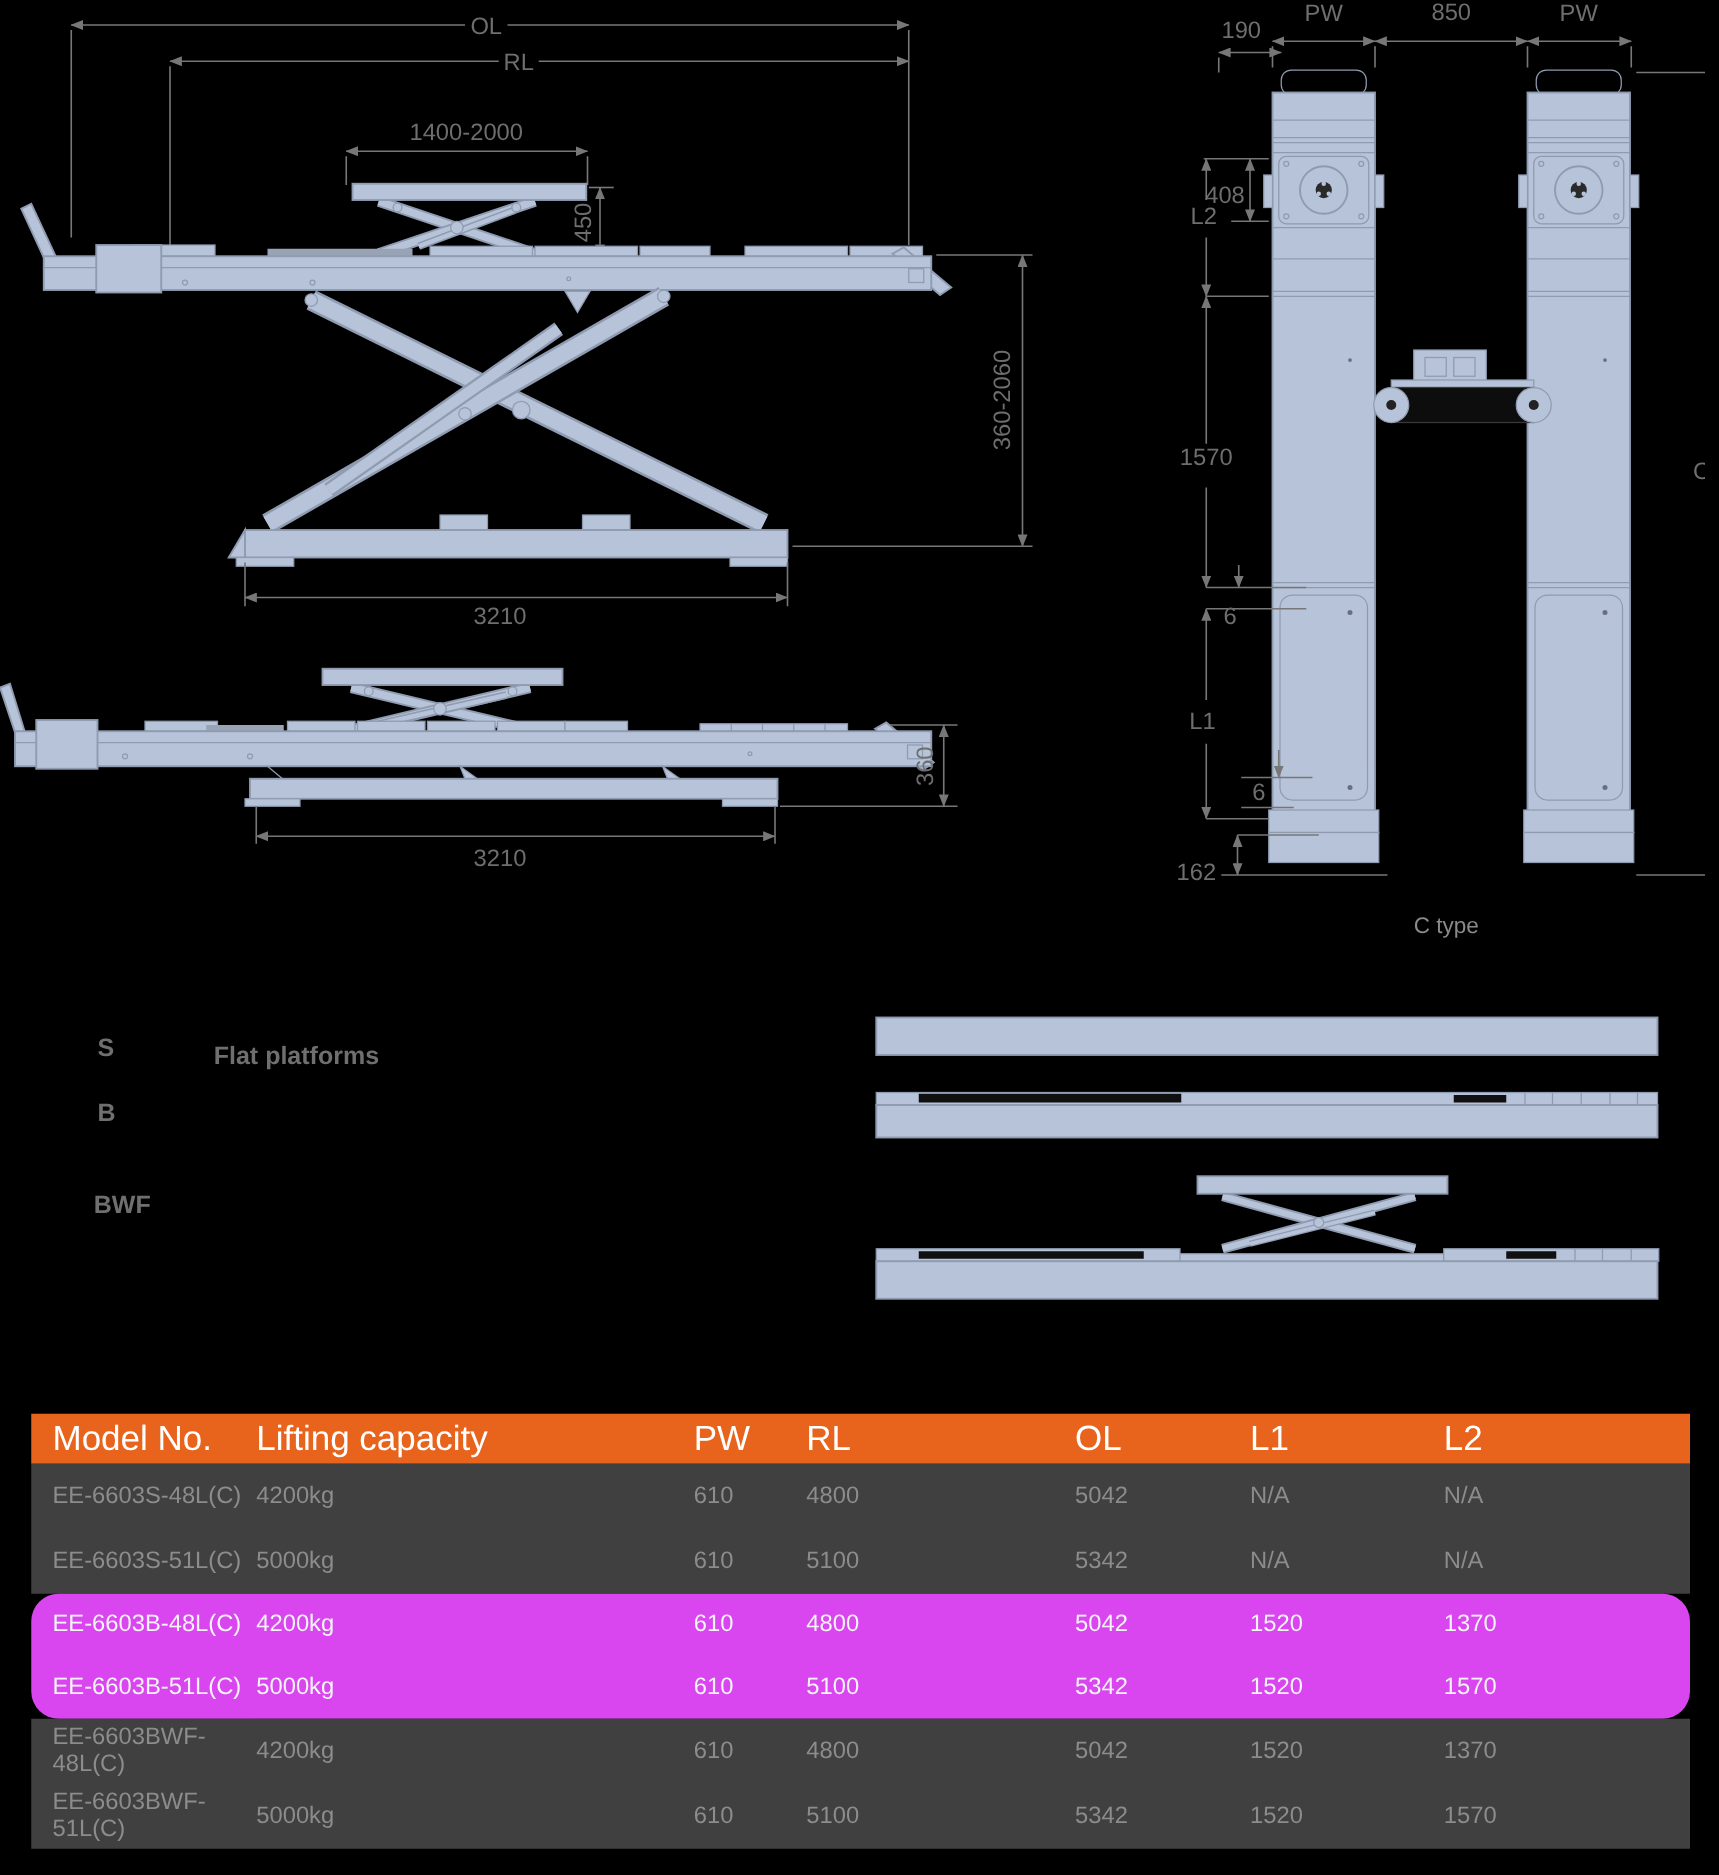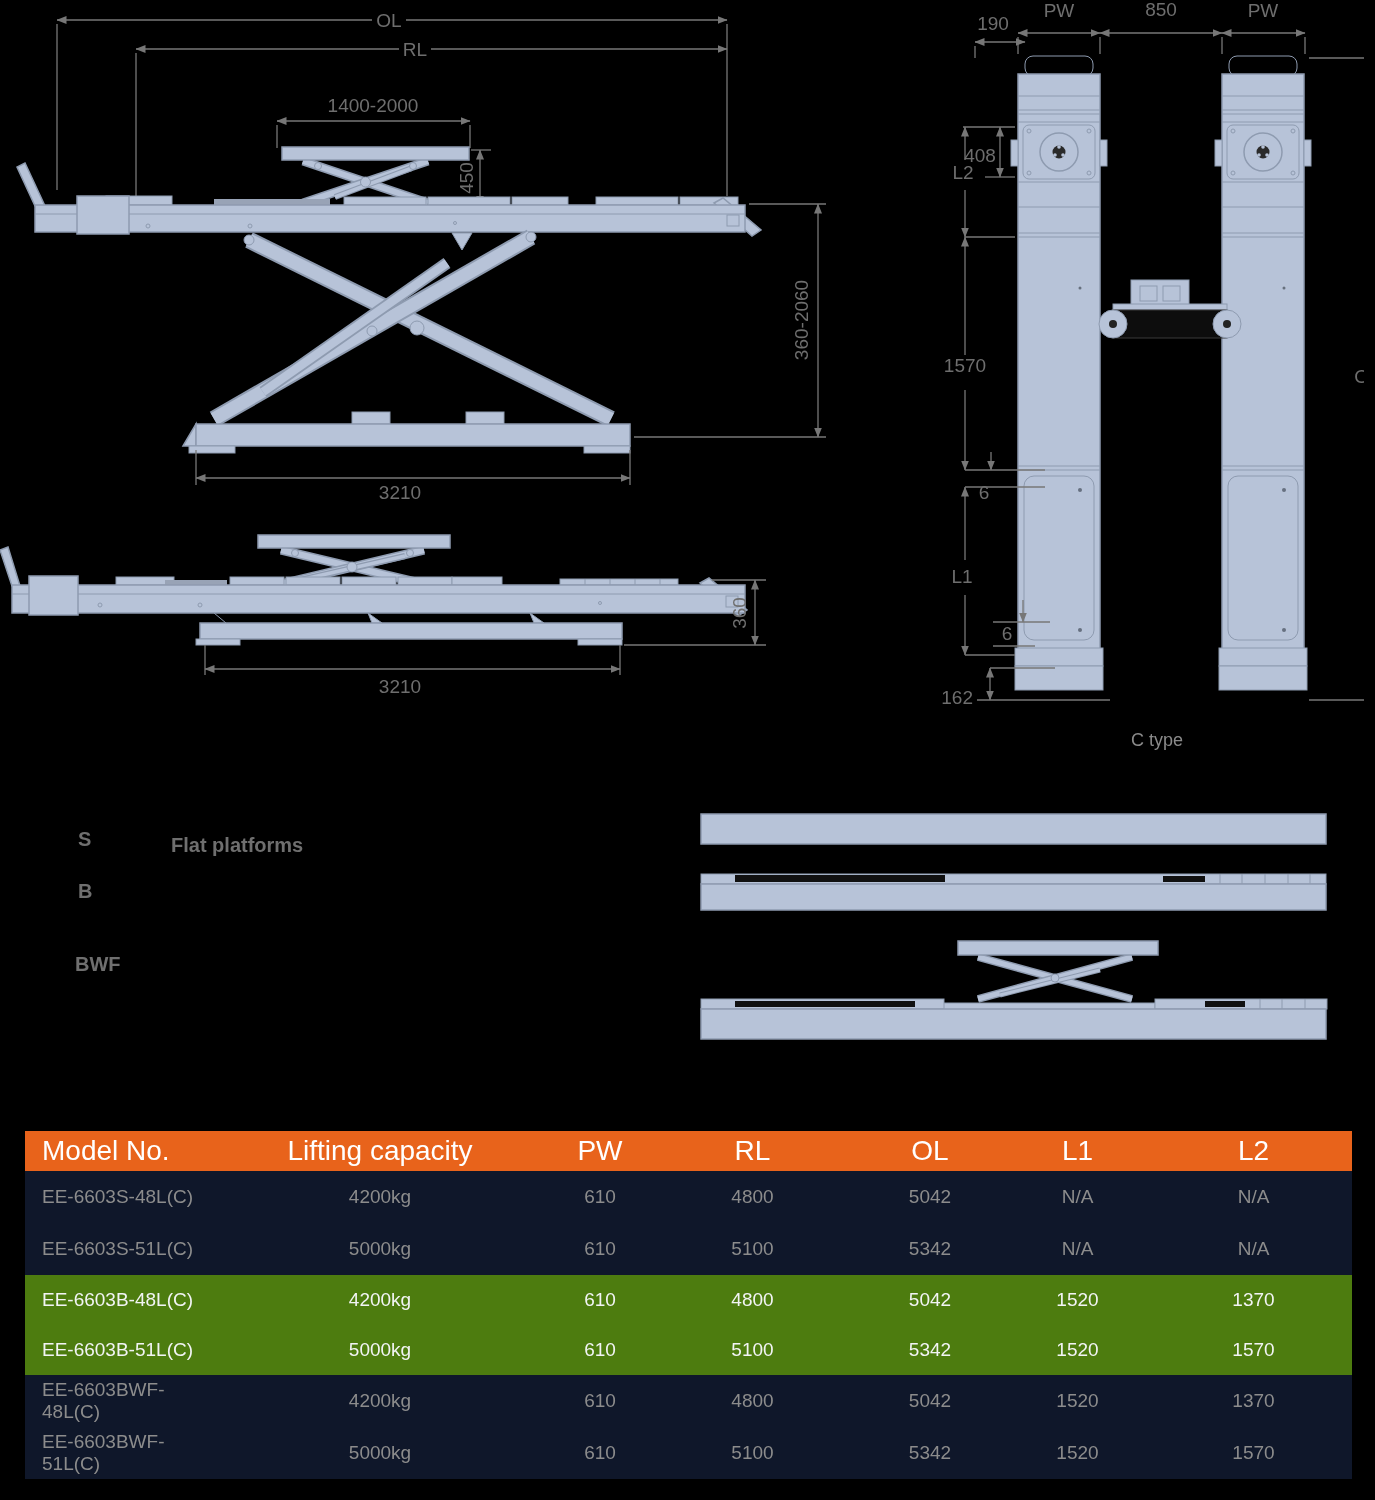--- a/index.html
+++ b/index.html
@@ -23,24 +23,24 @@
   
   .legend-code,.legend-desc{position:absolute;color:#6F6F6F;font-size:20px;font-weight:700;}
   .legend-desc{white-space:pre-line;line-height:35px;}
 
   
   .spec-table{position:absolute;left:25px;top:1131px;width:1327px;}
   .t-grid{display:grid;grid-template-columns:180px 350px 90px 215px 140px 155px 197px;align-items:center;}
   .t-head{height:40px;background:#E8631B;color:#FFFFFF;font-size:28px;}
   .t-row{height:52px;font-size:19px;}
   .g-dark .t-row{height:50px;}
-  .g-light{background:#0f172a;color:#8C8C8C;}
-  .g-dark{background:#4d7c0f;color:#F2F4F4;}
+  .g-light{background:#404040;color:#8C8C8C;}
+  .g-dark{background:#d946ef;color:#F2F4F4;border-radius:22px;}
   .g-tail{}
-  .cell{text-align:center;}
+  .cell{}
   .cell.model{text-align:left;padding-left:17px;}
 </style>
 </head>
 <body>
 
 <div id="page">
 
   <svg class="abs" style="left:0;top:0" width="860" height="510" viewBox="0 0 860 510">
     <defs>
       <marker id="arrA" viewBox="0 0 10 8" markerWidth="10" markerHeight="8" refX="9.5" refY="4" orient="auto-start-reverse" markerUnits="userSpaceOnUse">

